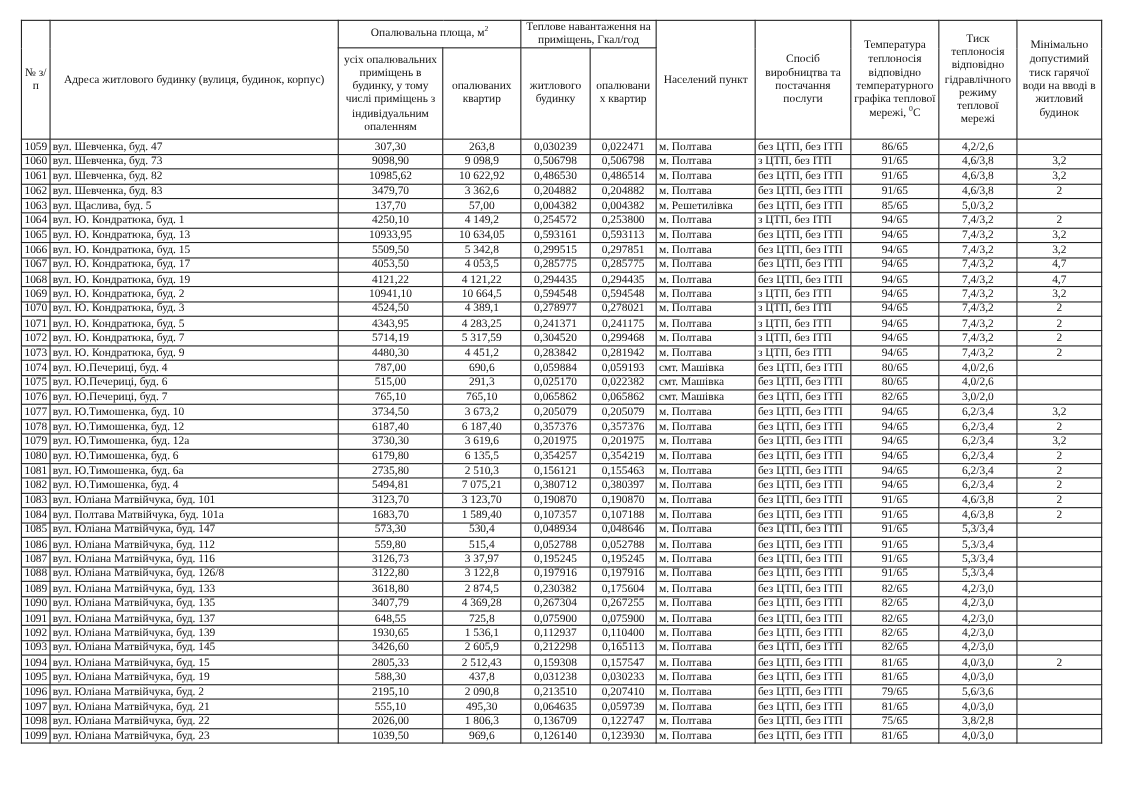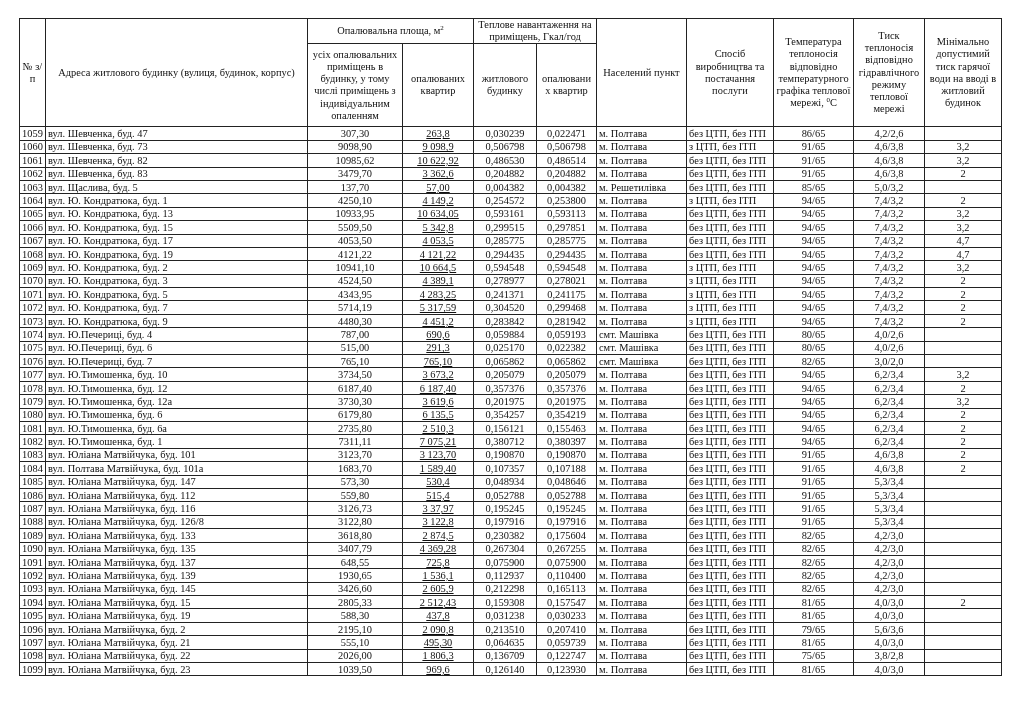--- a/index.html
+++ b/index.html
@@ -18,22 +18,22 @@
     overflow:hidden;
     white-space:nowrap;
   }
   table.doc th { text-align:center; vertical-align:middle; white-space:normal; line-height:12.2px; }
   tr.h1 th { height:22px; }
   tr.h2 th { height:82px;font-family:Liberation Serif, serif; }
   tbody tr { height:13.4px; }
   tbody td { height:12.4px; }
   td.c { text-align:center; }
   td.l { text-align:left; }
-  td.num { text-align:center; padding-left:1px; }
-  .blueish { border-left-color:#7a7aa8 !important;text-decoration:underline; }
+  td.num { text-align:right; padding-left:1px; }
+  .blueish { border-left-color:#7a7aa8 !important; }
   sup { font-size:7px; line-height:0; }
 </style>
 </head>
 <body>
 
 <table class="doc">
   <colgroup>
     <col style="width:26px">
       <col style="width:262px">
       <col style="width:95px">
@@ -360,22 +360,22 @@
         <td class="c">0,156121</td>
         <td class="c">0,155463</td>
         <td class="l">м. Полтава</td>
         <td class="l">без ЦТП, без ІТП</td>
         <td class="c">94/65</td>
         <td class="c">6,2/3,4</td>
         <td class="c">2</td>
       </tr>
       <tr>
         <td class="num">1082</td>
-        <td class="l">вул. Ю.Тимошенка, буд. 1</td>
-        <td class="c">7311,11</td>
+        <td class="l">вул. Ю.Тимошенка, буд. 4</td>
+        <td class="c">5494,81</td>
         <td class="c blueish">7 075,21</td>
         <td class="c">0,380712</td>
         <td class="c">0,380397</td>
         <td class="l">м. Полтава</td>
         <td class="l">без ЦТП, без ІТП</td>
         <td class="c">94/65</td>
         <td class="c">6,2/3,4</td>
         <td class="c">2</td>
       </tr>
       <tr>

